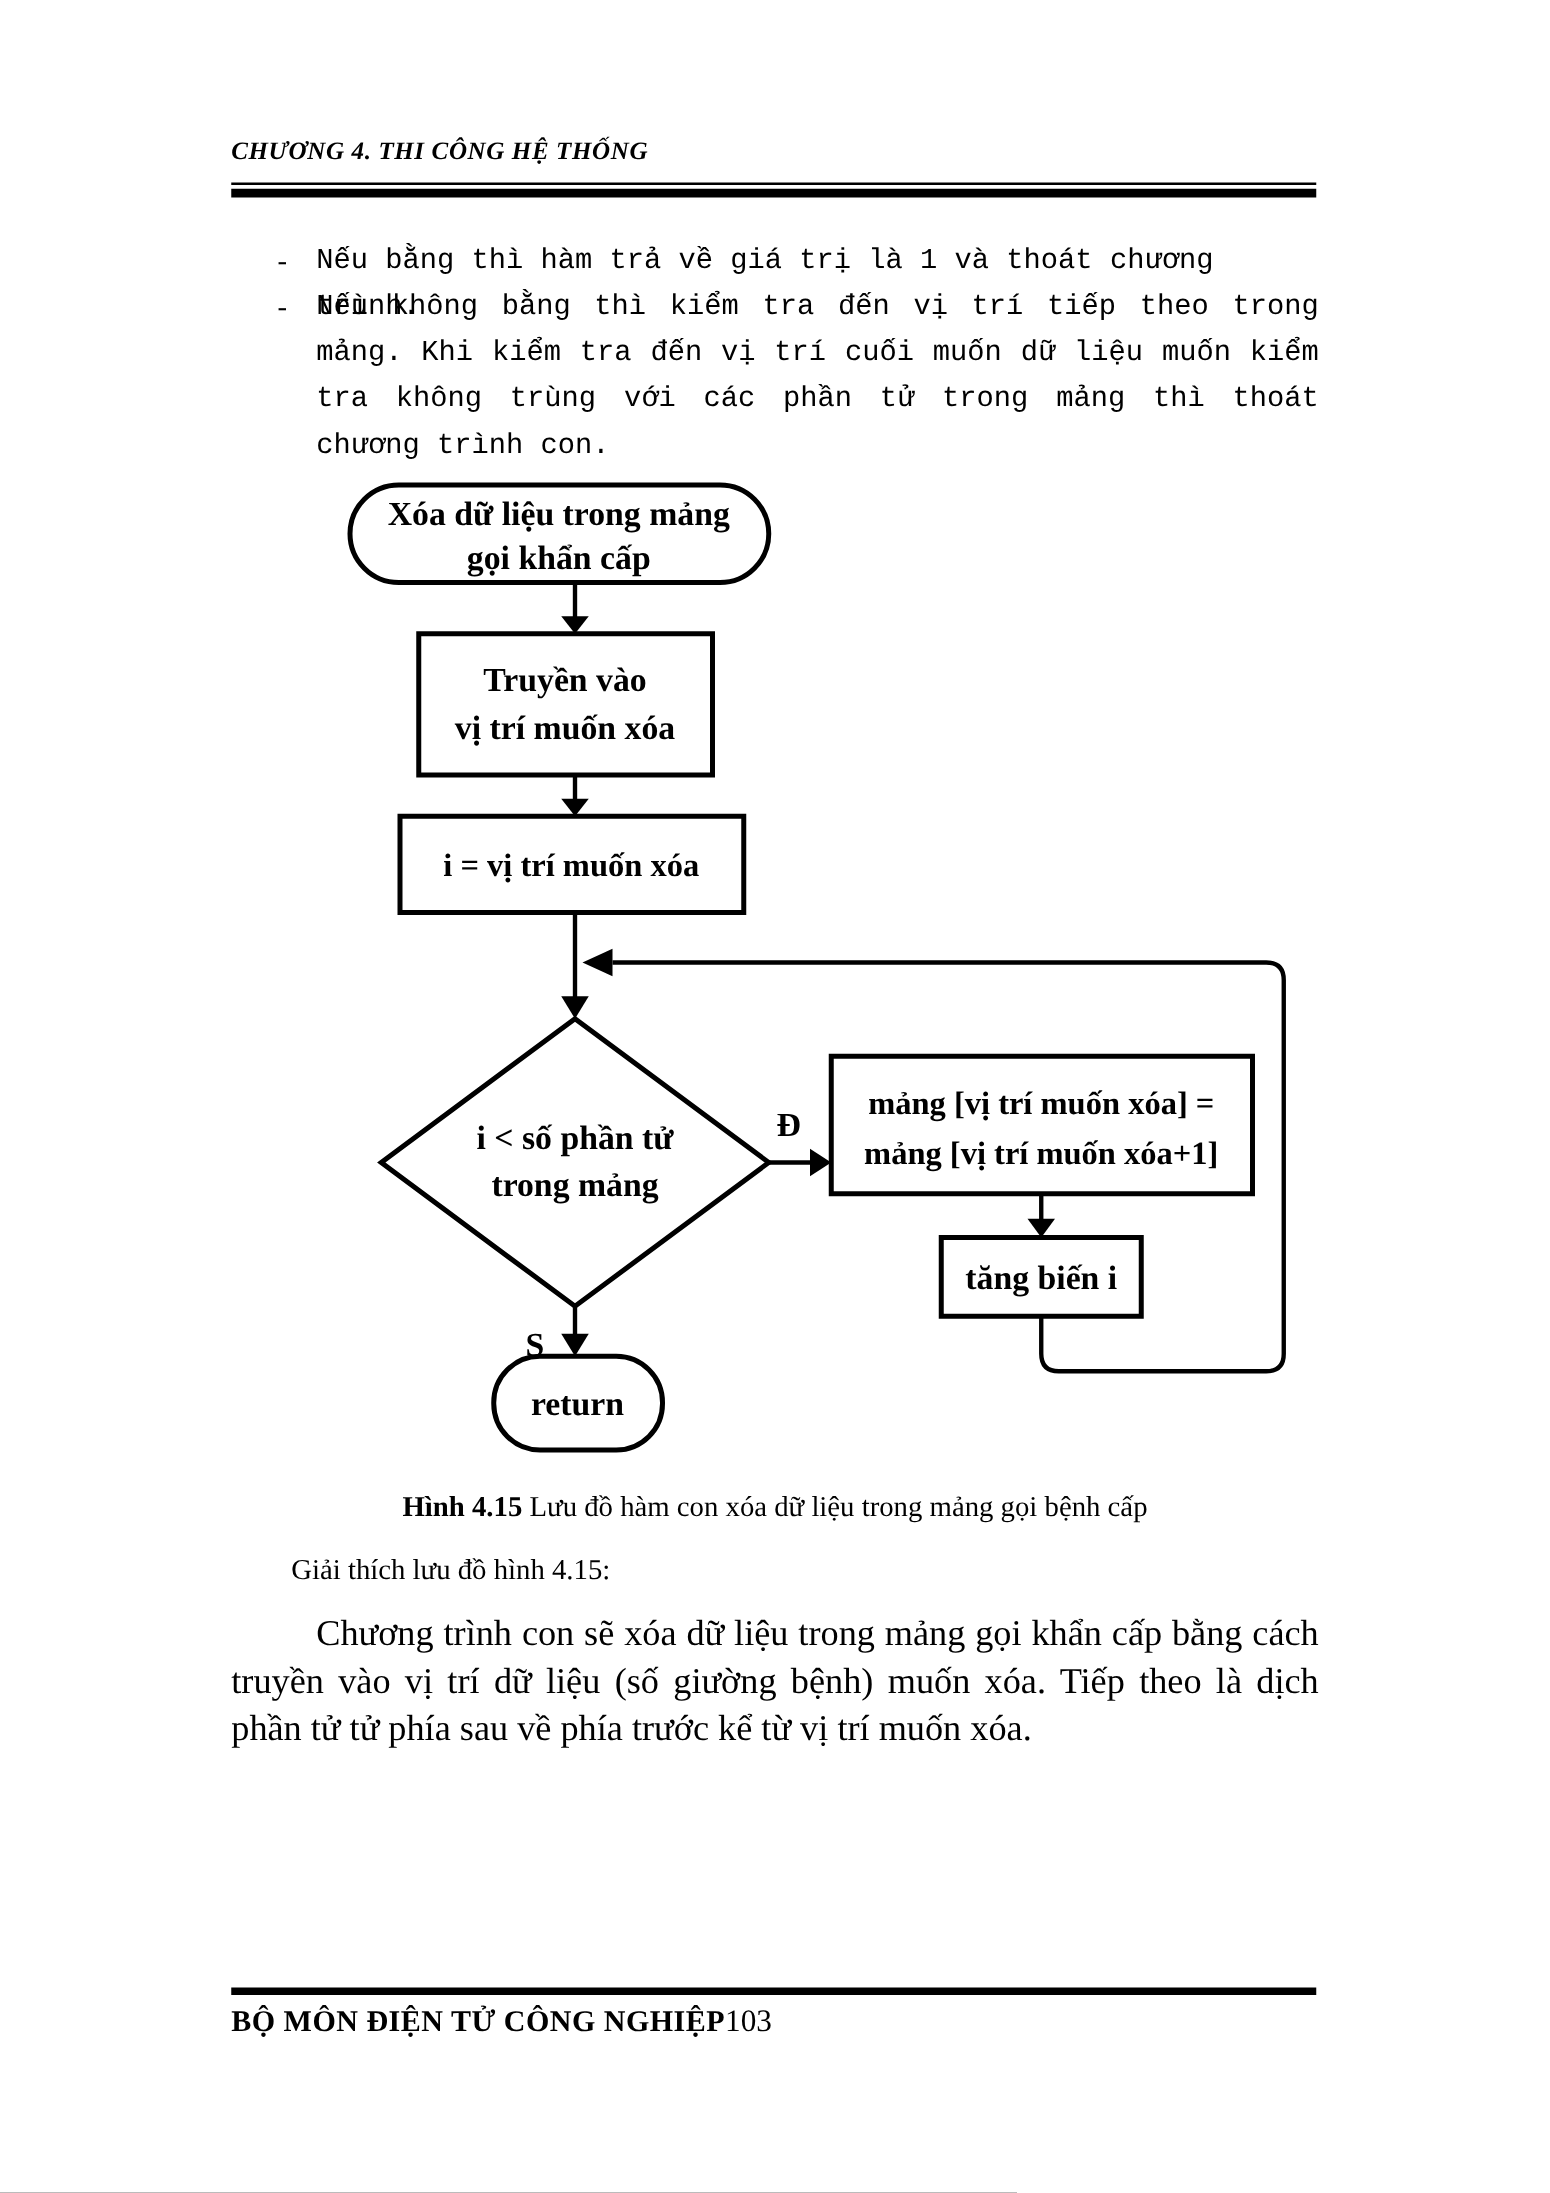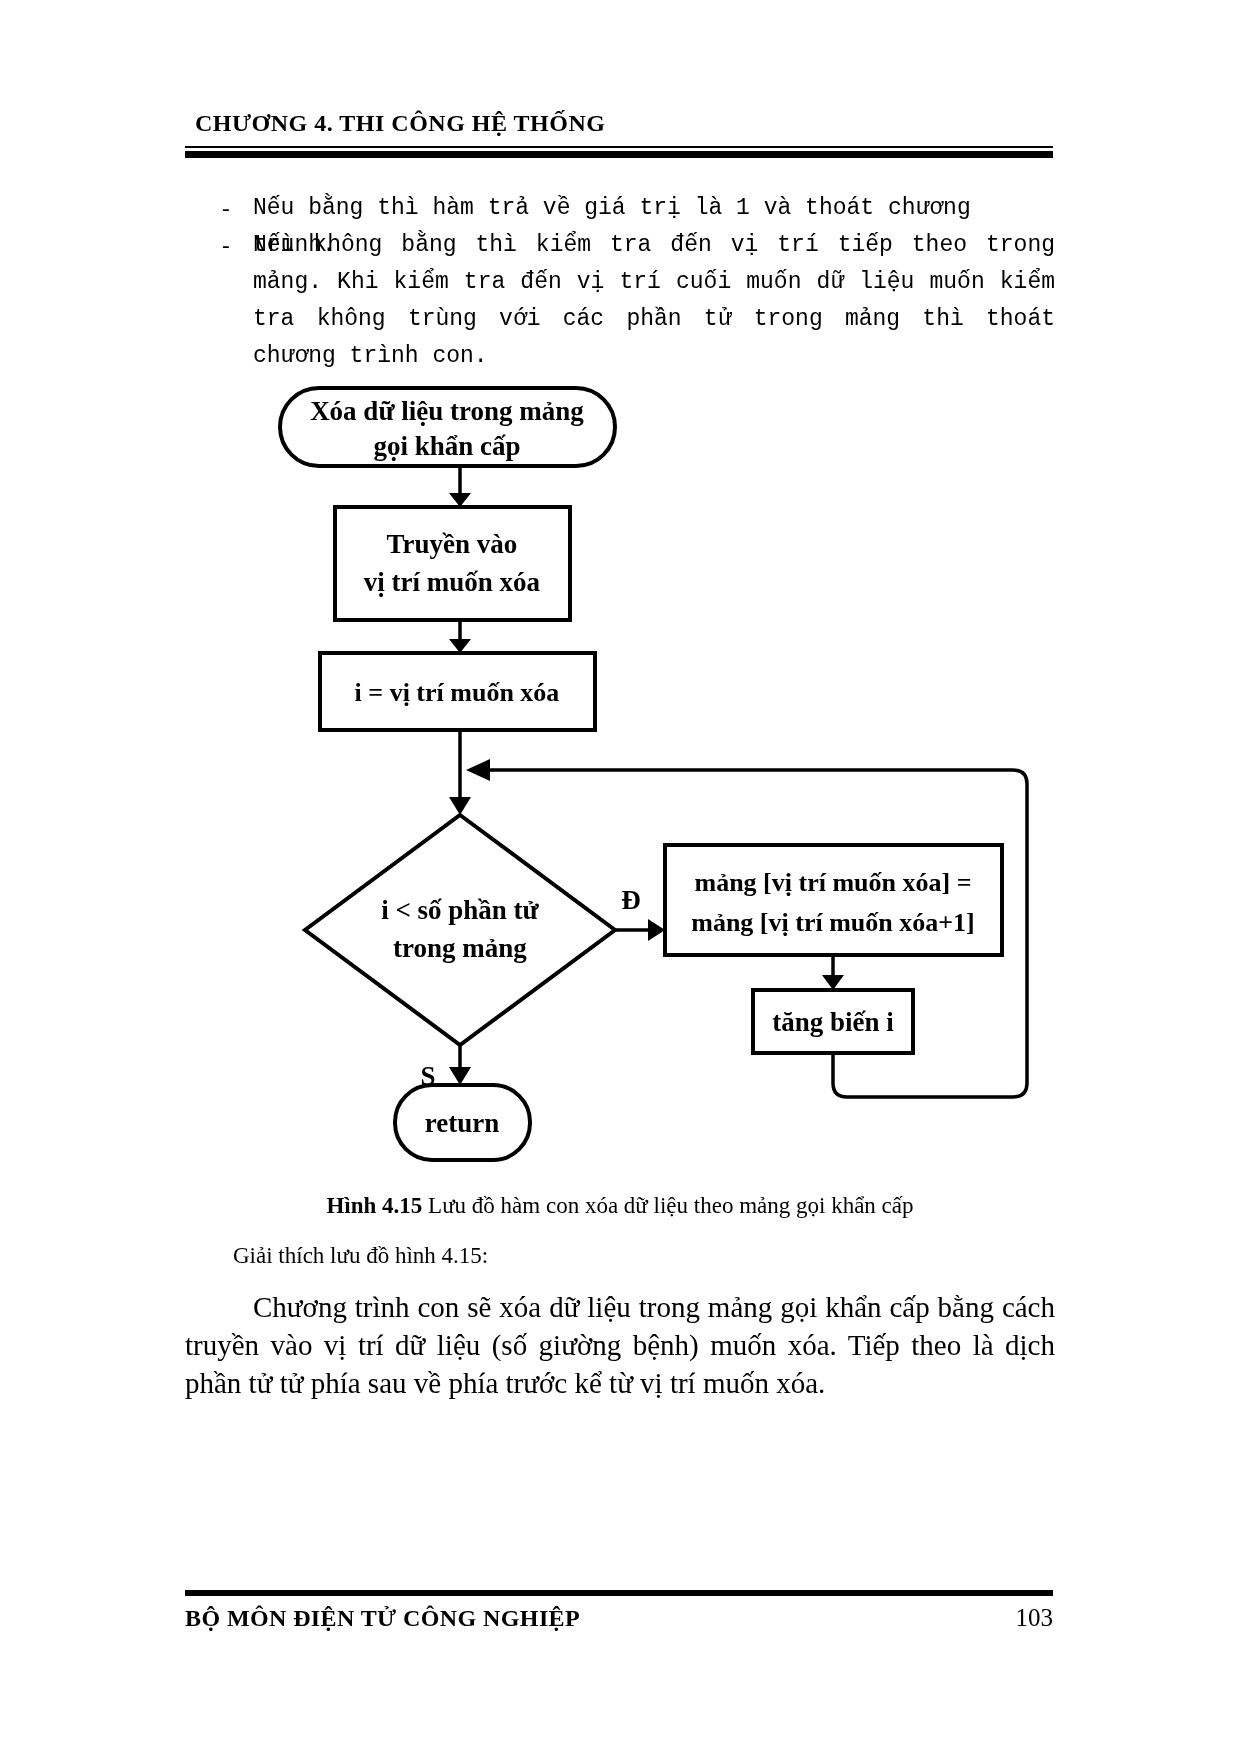--- a/index.html
+++ b/index.html
@@ -6,22 +6,22 @@
   .page {
     position:relative; width:1240px; height:1754px; margin:0 auto;
     background:#ffffff; color:#000;
     font-family:"Liberation Serif","DejaVu Serif",serif;
     overflow:hidden;
   }
   .abs { position:absolute; }
 
   
   .chapter-title {
-    left:195px; top:110px; width:870px;
-    font-size:24px; font-weight:bold; letter-spacing:0.5px;
+    left:185px; top:110px; width:870px;
+    font-size:20px; font-weight:bold; letter-spacing:0.5px;font-style:italic;
   }
   .rule-thin  { left:185px; top:146px; width:868px; height:2px; background:#000; }
   .rule-thick { left:185px; top:151px; width:868px; height:7px; background:#000; }
 
   
   .bullet { left:222px; display:flex; font-size:23px; line-height:37px; }
   .bullet .marker { width:31px; flex:0 0 31px; }
   .bullet .btxt   { width:802px;font-family:Liberation Mono, monospace; }
   .justify { text-align:justify; }
 
@@ -33,21 +33,21 @@
   .explain-heading { left:185px; top:1243px; width:870px; font-size:23px;margin-left:48px; }
 
   .paragraph {
     left:185px; top:1288px; width:870px;
     font-size:29px; line-height:38px; text-align:justify; text-indent:68px;
   }
 
   
   .footer-rule { left:185px; top:1590px; width:868px; height:6px; background:#000; }
   .footer-row  { left:185px; top:1604px; width:868px; display:flex;
-                 justify-content:space-between; align-items:baseline; }
+                 justify-content:flex-start; align-items:baseline; }
   .footer-dept { font-size:24px; font-weight:bold; letter-spacing:0.4px; }
   .footer-page { font-size:25px; }
 
   
   .flowchart { left:270px; top:385px; }
   svg .shape { fill:#ffffff; stroke:#000; stroke-width:4; }
   svg .line  { fill:none; stroke:#000; stroke-width:3.5; }
   svg .head  { fill:#000; stroke:none; }
   svg text {
     font-family:"Liberation Serif","DejaVu Serif",serif;
@@ -113,21 +113,21 @@
     <text x="361" y="524" font-size="27">Đ</text>
     <text x="158" y="700" font-size="27">S</text>
     <text x="563" y="506" font-size="26">mảng [vị trí muốn xóa] =</text>
     <text x="563" y="546" font-size="26">mảng [vị trí muốn xóa+1]</text>
     <text x="563" y="646" font-size="27">tăng biến i</text>
     <text x="192" y="747" font-size="27">return</text>
   </svg>
 
   <div class="abs caption">
     <span class="cap-label">Hình 4.15</span>
-    <span>Lưu đồ hàm con xóa dữ liệu theo mảng gọi khẩn cấp</span>
+    <span>Lưu đồ hàm con xóa dữ liệu trong mảng gọi bệnh cấp</span>
   </div>
 
   <div class="abs explain-heading">Giải thích lưu đồ hình 4.15:</div>
 
   <div class="abs paragraph">Chương trình con sẽ xóa dữ liệu trong mảng gọi khẩn cấp bằng cách truyền vào vị trí dữ liệu (số giường bệnh) muốn xóa. Tiếp theo là dịch phần tử tử phía sau về phía trước kể từ vị trí muốn xóa.</div>
 
   <div class="abs footer-rule"></div>
   <div class="abs footer-row">
     <span class="footer-dept">BỘ MÔN ĐIỆN TỬ CÔNG NGHIỆP</span>
     <span class="footer-page">103</span>

